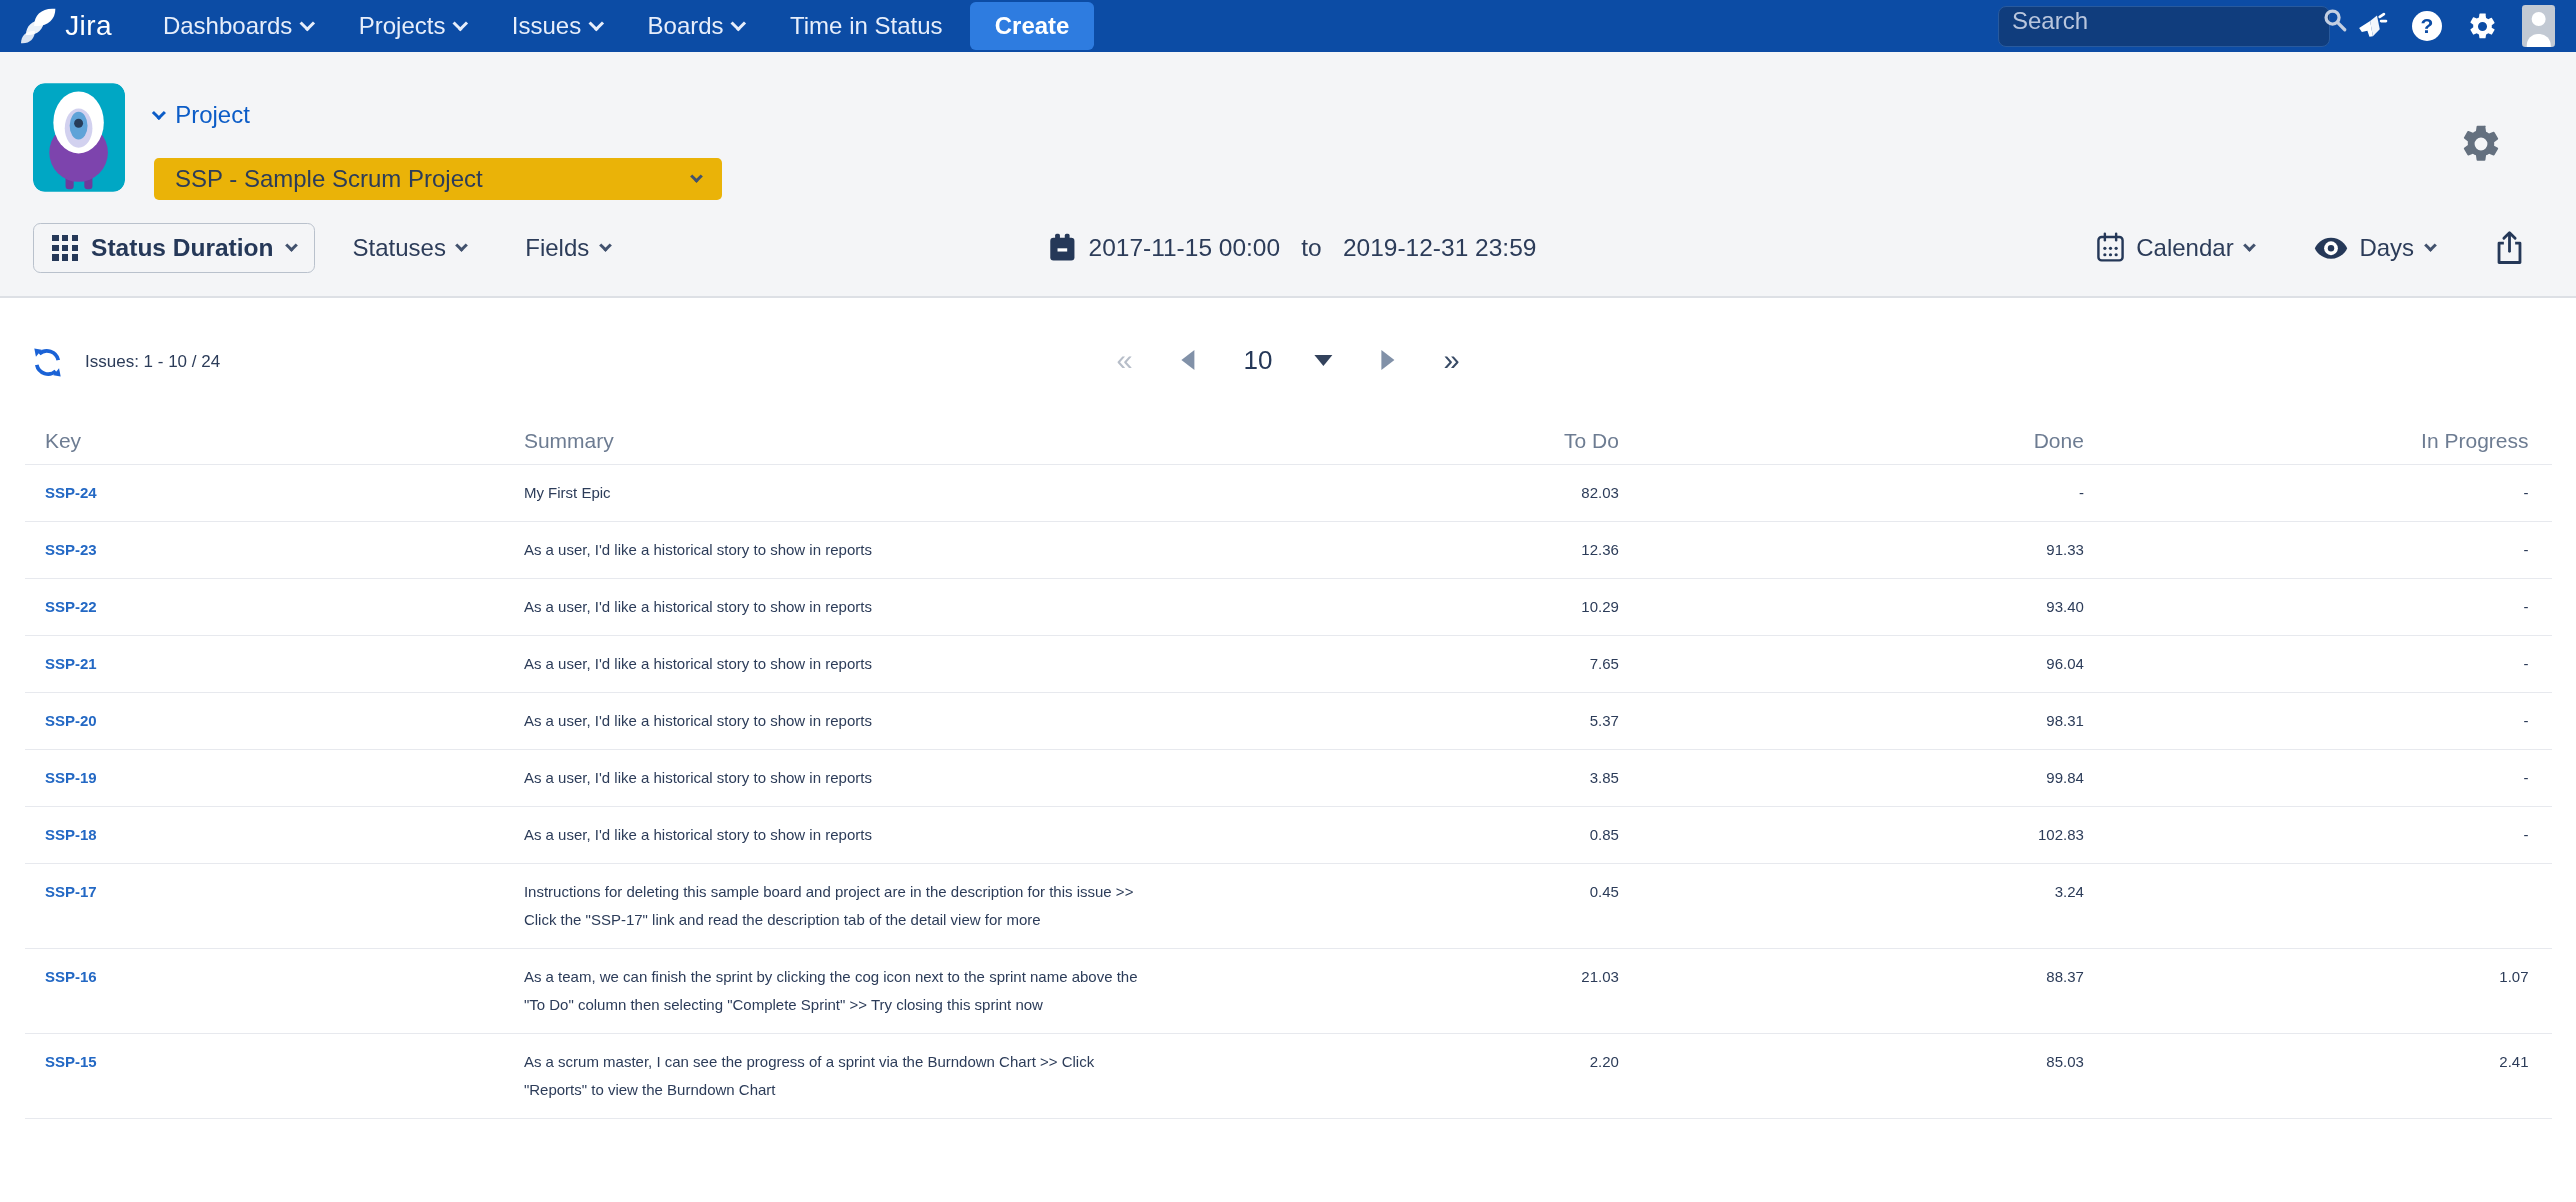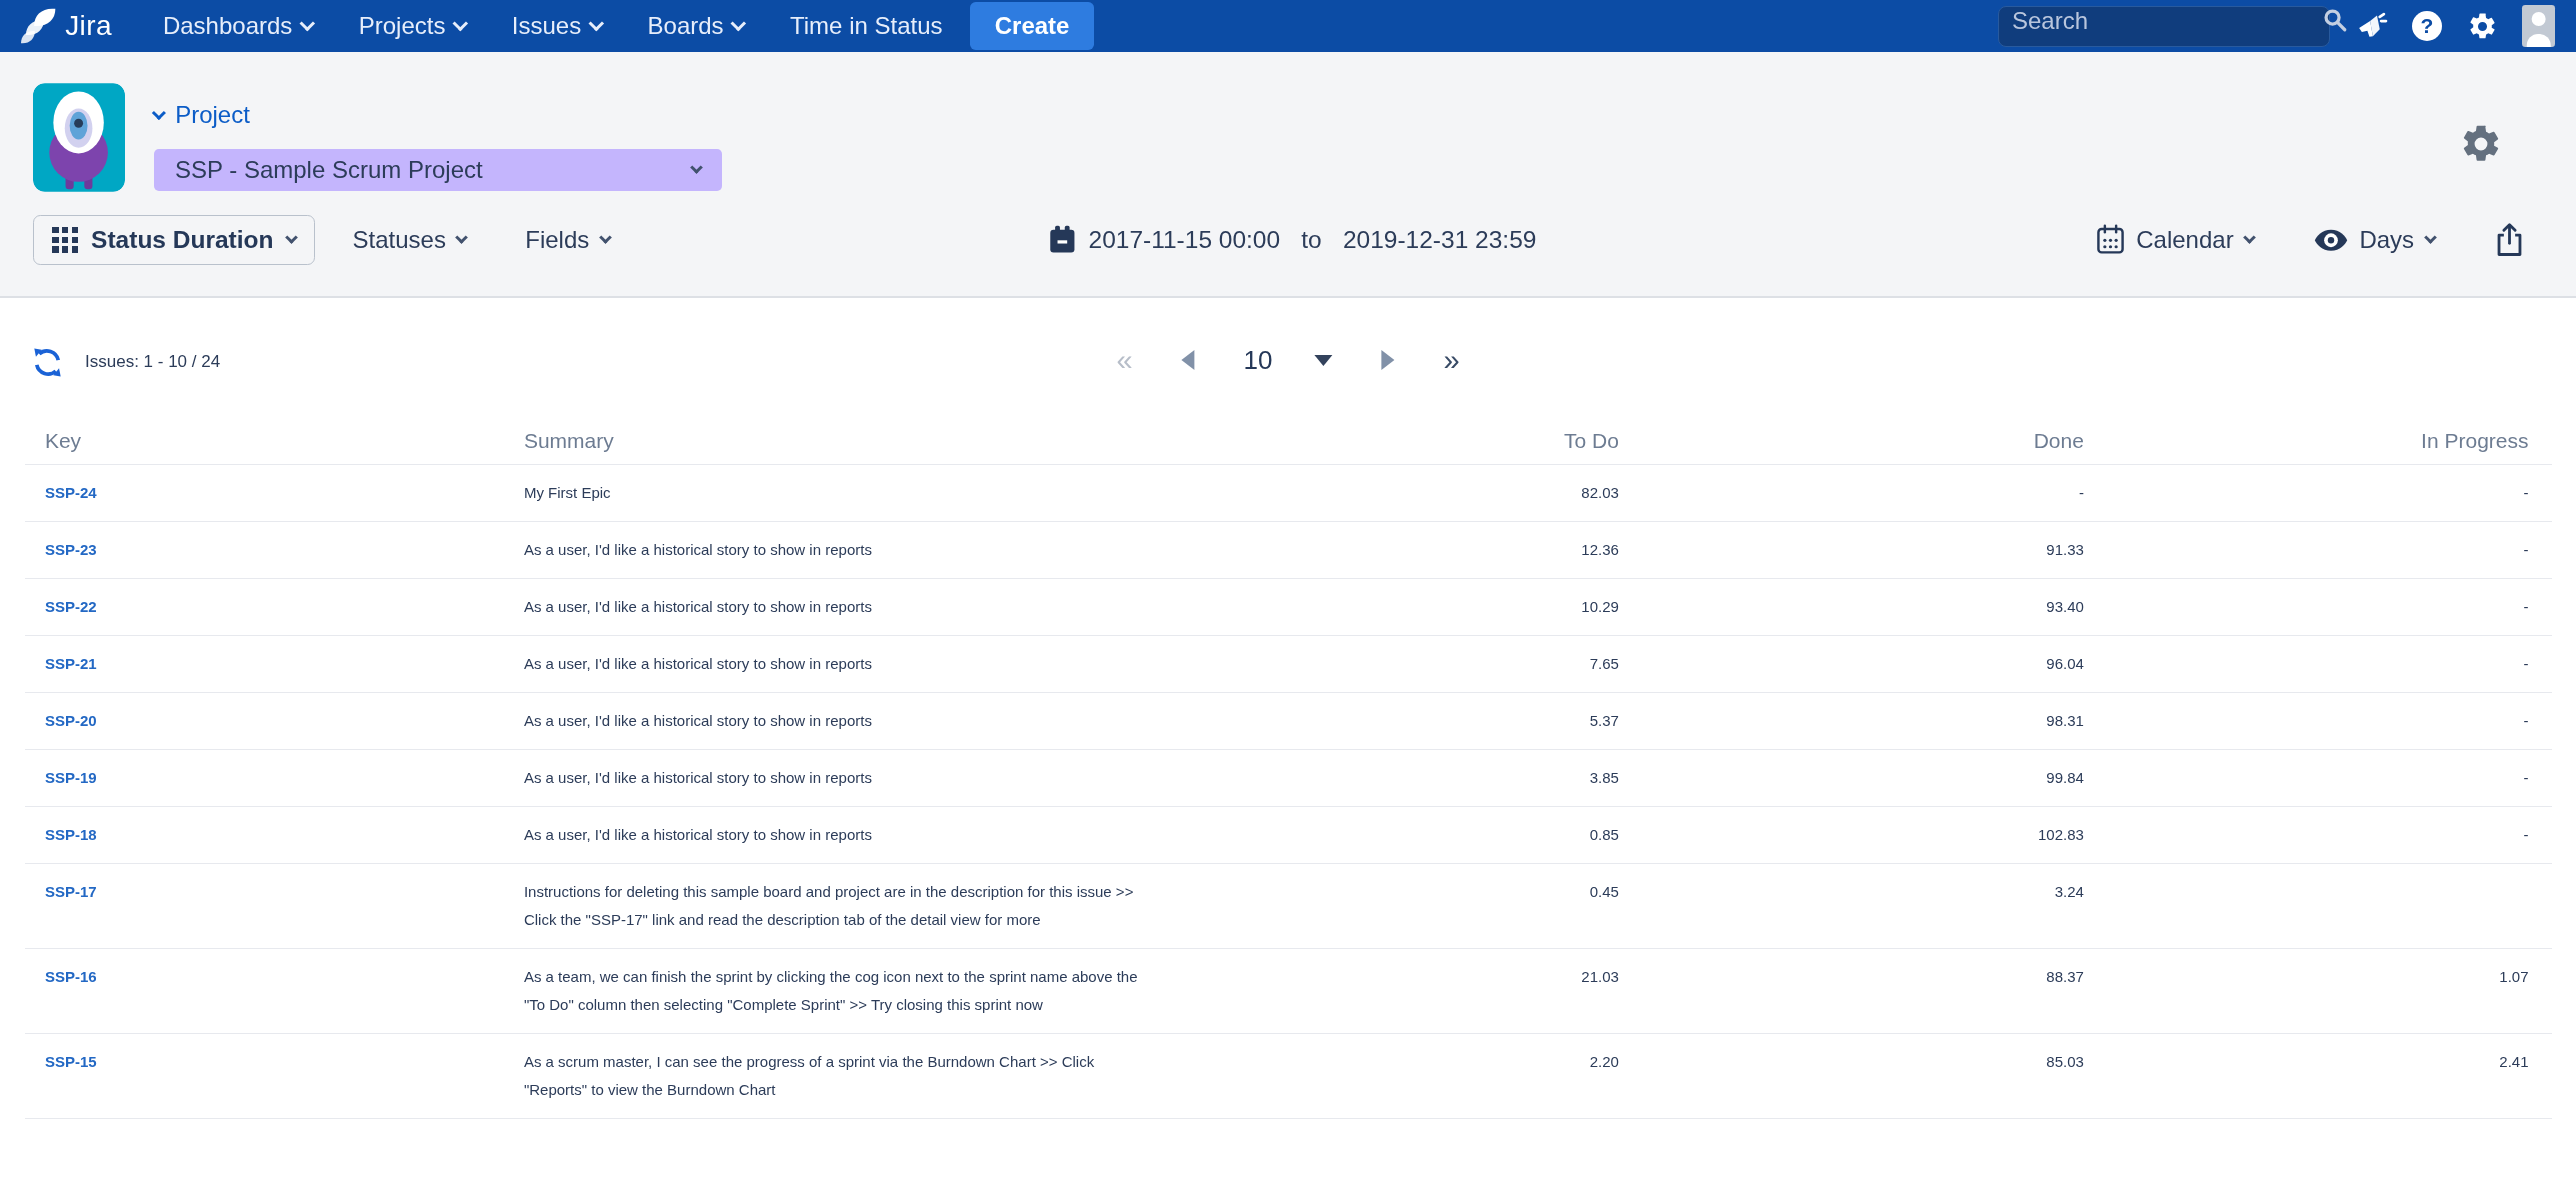--- a/index.html
+++ b/index.html
@@ -33,21 +33,21 @@
     width:24.5px; height:18px; border-radius:11.4px 11.4px 0 0; background:#fff; }
 
   
   .band { background:#f4f5f7; border-bottom:2.4px solid #dde0e5; padding:31px 24.5px 0 33px; height:246px; }
   .band-top { display:flex; align-items:flex-start; }
   .proj-avatar { width:92px; height:109px; border-radius:12.2px; overflow:hidden; flex:0 0 auto; }
   .proj-meta { margin-left:29px; padding-top:18px; }
   .proj-toggle { display:flex; align-items:center; gap:11.4px; color:#0b5cc7; font-size:24px; cursor:pointer; }
   .chev-blue { width:9.8px; height:9.8px; border-right:3.3px solid #0b5cc7; border-bottom:3.3px solid #0b5cc7;
     transform:rotate(45deg); margin-top:-4.1px; }
-  .proj-select { margin-top:20px; width:568px; height:42px; background:#c4b5fd; border-radius:4.9px;
+  .proj-select { margin-top:29px; width:568px; height:42px; background:#eab308; border-radius:4.9px;
     display:flex; align-items:center; padding:0 21px; cursor:pointer; }
   .proj-select span { font-size:24px; color:#2c3c59; flex:1; }
   .chev-dark { width:9px; height:9px; border-right:3.3px solid #42526e; border-bottom:3.3px solid #42526e;
     transform:rotate(45deg); margin-top:-4.1px; }
   .band-gear { margin-left:auto; margin-top:39px; margin-right:49px; cursor:pointer; }
 
   
   .toolbar { display:flex; align-items:center; margin-top:23px; }
   .view-btn { display:flex; align-items:center; gap:13px; border:1.6px solid #b9c1cc; border-radius:7.3px;
     padding:9.8px 18px; background:transparent; cursor:pointer; }

